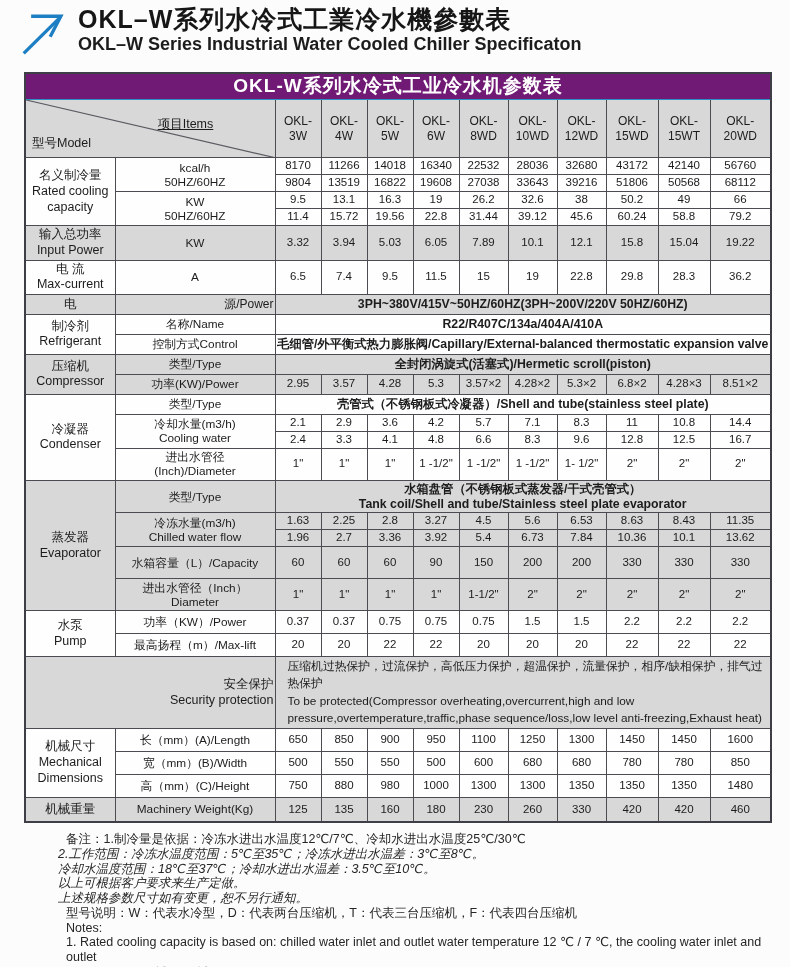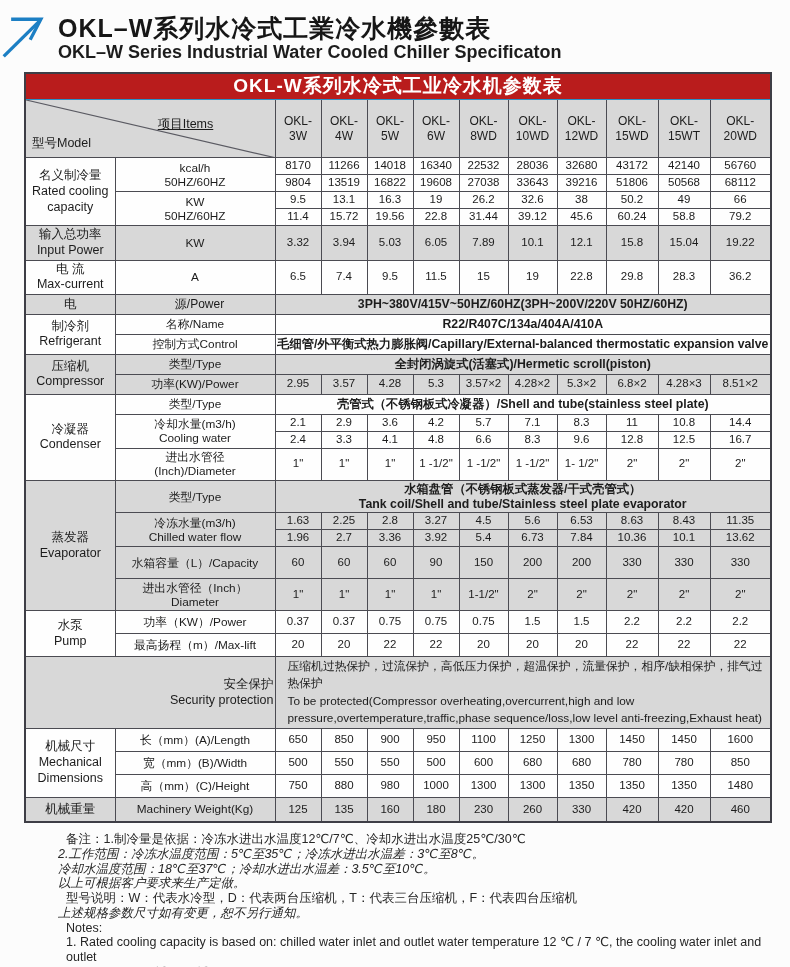--- a/index.html
+++ b/index.html
@@ -4,45 +4,45 @@
 <style>
   * { box-sizing: border-box; }
   html,body { margin:0; padding:0; }
   body {
     width:790px; height:967px; overflow:hidden;
     background:#fcfcfc;
     font-family:"Liberation Sans","DejaVu Sans",sans-serif;
     color:#1f1f1f;
   }
   
-  .page-header { display:flex; align-items:flex-end; padding:5px 0 0 0; height:64px; }
+  .page-header { display:flex; align-items:flex-start; padding:5px 0 0 20px; height:64px; }
   .logo { width:58px; height:56px; flex:0 0 58px; }
   .logo svg { width:52px; height:50px; margin-top:3px; }
   .titles h1 { margin:0; font-size:25px; font-weight:bold; letter-spacing:1px; color:#161616; line-height:1.15; }
   .titles h2 { margin:0; font-size:18px; font-weight:600; color:#1c1c1c; line-height:1.2; }
   
   .table-wrap { margin:8px 20px 0 24px; }
   table { border-collapse:collapse; width:746px; table-layout:fixed; border:2px solid #3e3e46; }
   td {
     border:1px solid #4b4b52; text-align:center; vertical-align:middle;
     font-size:11.5px; padding:1px 1px; white-space:pre-line; line-height:1.2; color:#1c1c1c;
   }
   tr.w > td { background:#fefefe; }
   tr.g > td { background:#d8d8d8; }
-  tr.caprow td { background:#b91c1c; color:#ffffff; font-size:19px; font-weight:bold; height:26px; letter-spacing:1px; border:1px solid #2b8fc4; }
+  tr.caprow td { background:#701a75; color:#ffffff; font-size:19px; font-weight:bold; height:26px; letter-spacing:1px; border:1px solid #2b8fc4; }
   tr.hdr td { height:33px; font-size:12px; }
   .h17 td { height:17px; }
   .h20 td { height:20px; }
   .h23 td { height:23px; }
   .h25 td { height:25px; }
   .h32 td { height:32px; }
   .h50 td { height:50px;text-align:right; }
   td.cat  { font-size:12.5px; line-height:1.25; }
   td.item { font-size:11.8px; line-height:1.2; }
-  td.item-left { text-align:center; padding-left:10px; font-size:12px; }
+  td.item-left { text-align:right; padding-left:10px; font-size:12px; }
   td.wide { font-size:12.3px;font-weight:bold; }
   td.sec  { text-align:left; padding-left:12px; font-size:11.8px; line-height:1.45; }
   td.model { font-size:12px; }
   
   td.corner { position:relative; padding:0; }
   .corner svg.diag { position:absolute; left:0; top:0; width:100%; height:100%; }
   .corner .c-model { position:absolute; left:6px; bottom:6px; font-size:12.5px; }
   .corner .c-items { position:absolute; left:53%; top:30%; font-size:12.5px;text-decoration:underline; }
   
   .notes { margin:9px 18px 0 26px; font-size:12.5px; line-height:1.18; color:#262626; }
@@ -442,20 +442,20 @@
         </tr>
   </tbody>
 </table>
 </div>
 
 <div class="notes">
   <div class="nl">备注：1.制冷量是依据：冷冻水进出水温度12℃/7℃、冷却水进出水温度25℃/30℃</div>
   <div class="nl ind">2.工作范围：冷冻水温度范围：5℃至35℃；冷冻水进出水温差：3℃至8℃。</div>
   <div class="nl ind">冷却水温度范围：18℃至37℃；冷却水进出水温差：3.5℃至10℃。</div>
   <div class="nl ind">以上可根据客户要求来生产定做。</div>
+  <div class="nl ind">上述规格参数尺寸如有变更，恕不另行通知。</div>
   <div class="nl">型号说明：W：代表水冷型，D：代表两台压缩机，T：代表三台压缩机，F：代表四台压缩机</div>
-  <div class="nl ind">上述规格参数尺寸如有变更，恕不另行通知。</div>
   <div class="nl">Notes:</div>
   <div class="nl">1. Rated cooling capacity is based on: chilled water inlet and outlet water temperature 12 ℃ / 7 ℃, the cooling water inlet and outlet</div>
   <div class="nl">temperature 25 ℃ / 30 ℃</div>
   <div class="nl">2. Scope of work: chilled water temperature range: 5 ℃ to 35 ℃; chilled water inlet and outlet temperature difference: 3 ℃ to 8 ℃.</div>
 
 </div>
 
 </body></html>

